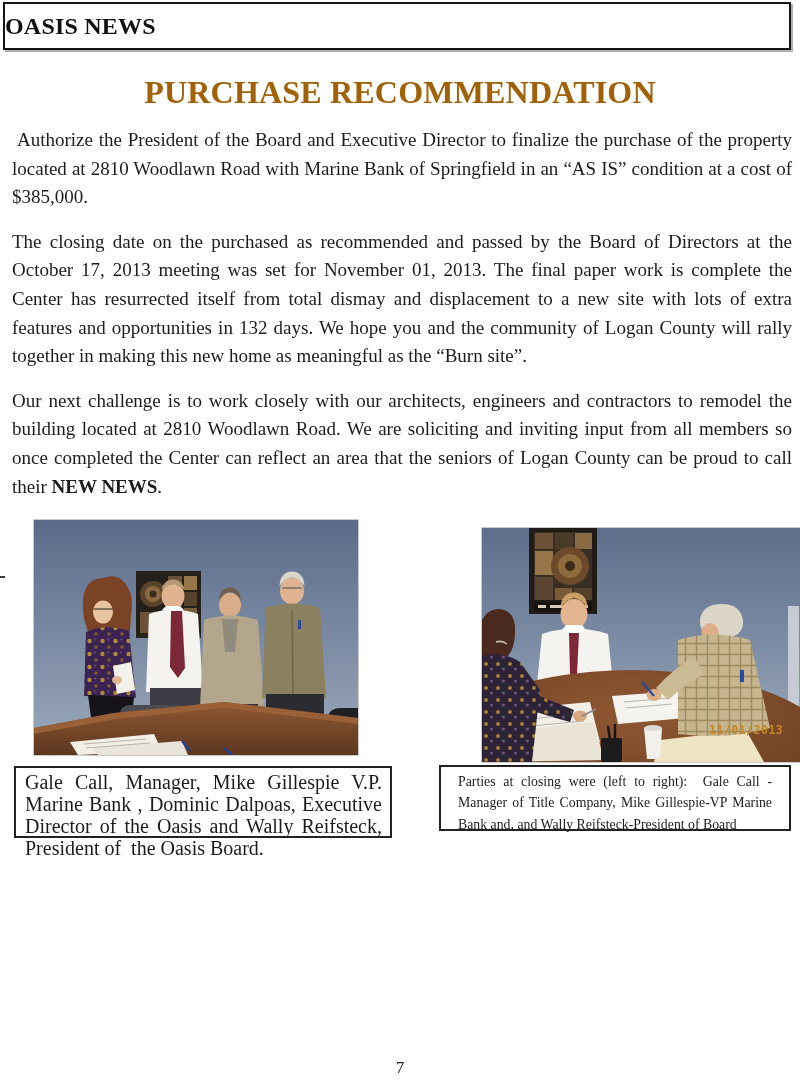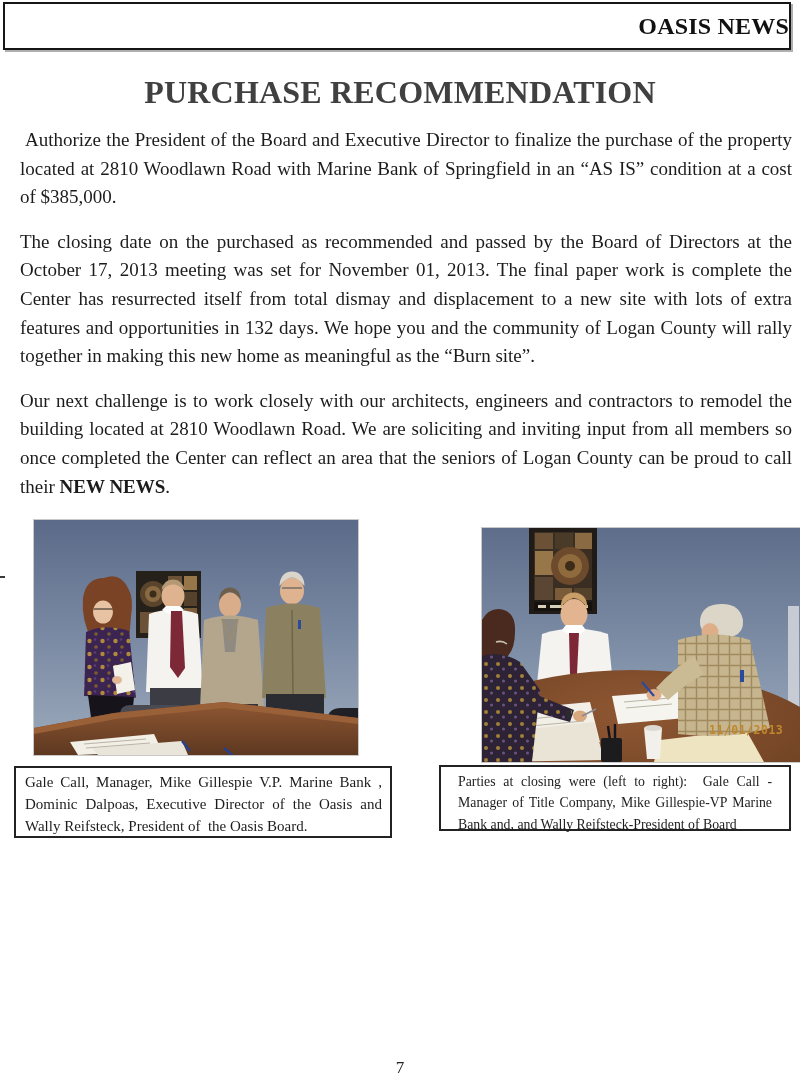--- a/index.html
+++ b/index.html
@@ -9,51 +9,51 @@
     background:#ffffff;
     font-family:"Liberation Serif","DejaVu Serif",serif;
     color:#1c1c1c;
     overflow:hidden;
   }
   .masthead{
     position:absolute;left:3px;top:2px;width:788px;height:48px;
     box-sizing:border-box;
     border:2.5px solid #161616;
     box-shadow:2px 2px 0 rgba(110,110,110,.55);
-    display:flex;align-items:center;justify-content:flex-end;
+    display:flex;align-items:center;justify-content:flex-start;
     background:#ffffff;
   }
   .masthead h1{
     margin:0;font-size:24px;font-weight:bold;letter-spacing:.2px;color:#111;
   }
   .article-title{
     position:absolute;left:0;top:74px;width:100%;
     margin:0;text-align:center;
-    font-size:32px;font-weight:bold;letter-spacing:.2px;color:#404040;
+    font-size:32px;font-weight:bold;letter-spacing:.2px;color:#a16207;
   }
   .body-text{
     position:absolute;left:8px;top:126px;width:784px;
     font-size:19px;line-height:28.6px;text-align:justify;
   }
-  .body-text p{margin:0 0 16px 12px;}
+  .body-text p{margin:0 0 16px 4px;}
   .body-text p.indent-first{text-indent:5px;}
   .photo{
     position:absolute;border:1px solid #c9c9c9;background:#7d8da6;
     line-height:0;
   }
   .photo-left{left:33px;top:519px;width:324px;height:235px;}
   .photo-right{left:473px;top:519px;width:321px;height:234px;}
   .caption{
     position:absolute;box-sizing:border-box;
     border:2px solid #222222;background:#ffffff;
     text-align:justify;color:#1c1c1c;
   }
   .caption-left{
     left:14px;top:766px;width:378px;height:72px;
-    padding:3px 8px 3px 9px;font-size:15px;line-height:22px;
+    padding:3px 8px 3px 9px;font-size:20px;line-height:22px;
   }
   .caption-right{
     left:439px;top:765px;width:352px;height:66px;
     padding:4px 17px;font-size:13.8px;line-height:21.4px;
   }
   .stray-mark{
     position:absolute;left:0;top:576px;width:5px;height:2px;background:#3a3a3a;
   }
   .page-number{
     position:absolute;left:0;top:1058px;width:100%;

